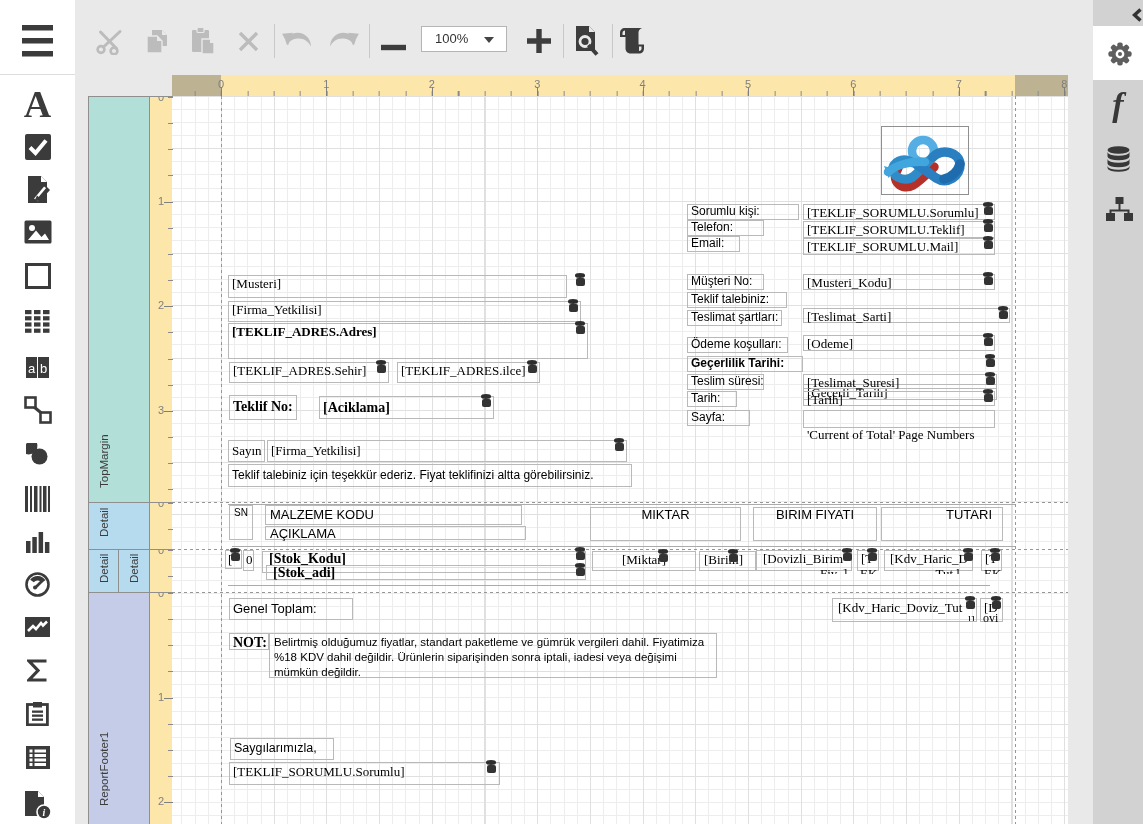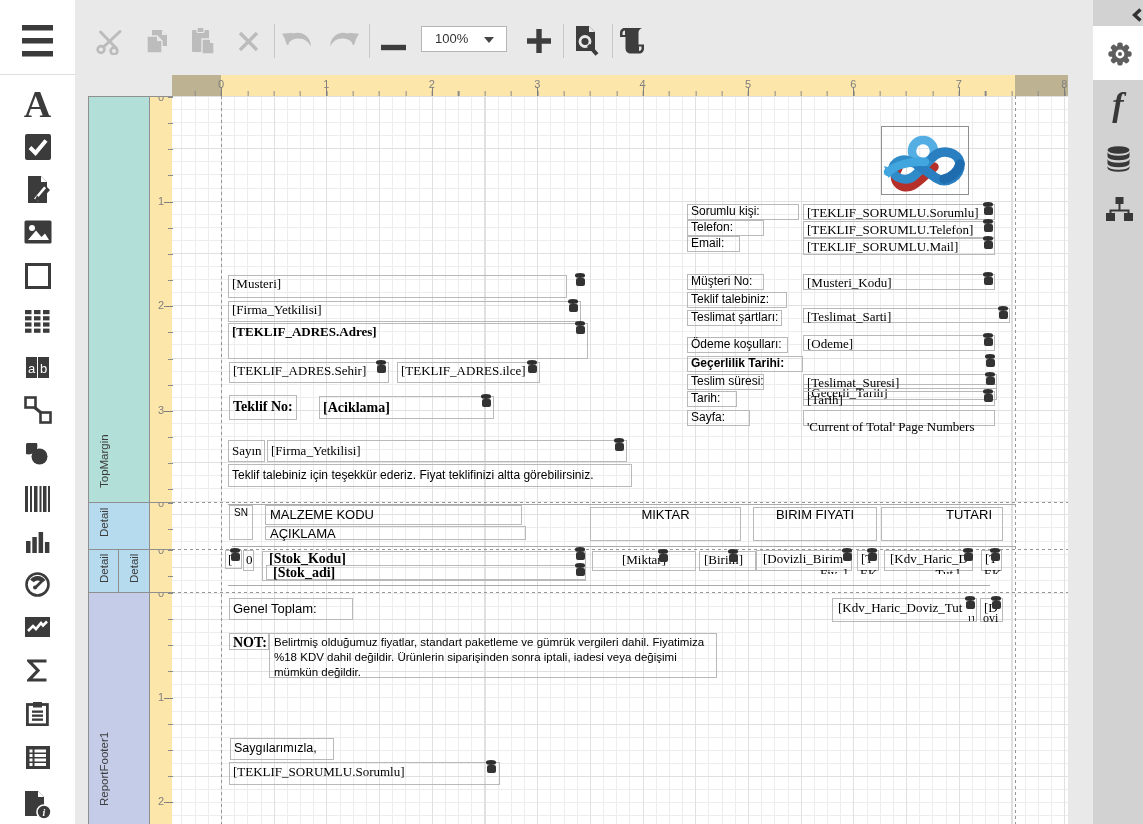--- a/index.html
+++ b/index.html
@@ -101,47 +101,47 @@
 <div class="bx sans" style="left:515px;top:178px;width:77px;height:16px;padding-top:0;">Müşteri No:</div>
 <div class="bx sans" style="left:515px;top:196px;width:100px;height:16px;padding-top:0;">Teklif talebiniz:</div>
 <div class="bx sans" style="left:515px;top:214px;width:95px;height:16px;padding-top:0;">Teslimat şartları:</div>
 <div class="bx sans" style="left:515px;top:241px;width:101px;height:16px;padding-top:0;">Ödeme koşulları:</div>
 <div class="bx sans" style="left:515px;top:260px;width:116px;height:16px;padding-top:0;font-weight:bold;">Geçerlilik Tarihi:</div>
 <div class="bx sans" style="left:515px;top:278px;width:77px;height:16px;padding-top:0;">Teslim süresi:</div>
 <div class="bx sans" style="left:515px;top:295px;width:50px;height:16px;padding-top:0;">Tarih:</div>
 <div class="bx sans" style="left:515px;top:314px;width:63px;height:16px;padding-top:0;">Sayfa:</div>
 <div class="bx" style="left:631px;top:108px;width:192px;height:16px;padding-top:0;line-height:15px;">[TEKLIF_SORUMLU.Sorumlu]</div>
 <i class="cy" style="left:811px;top:106px"></i>
-<div class="bx" style="left:631px;top:125px;width:192px;height:17px;padding-top:0;line-height:15px;">[TEKLIF_SORUMLU.Telefon]</div>
+<div class="bx" style="left:631px;top:125px;width:192px;height:17px;padding-top:0;line-height:15px;">[TEKLIF_SORUMLU.Teklif]</div>
 <i class="cy" style="left:811px;top:123px"></i>
 <div class="bx" style="left:631px;top:142px;width:192px;height:17px;padding-top:0;line-height:15px;">[TEKLIF_SORUMLU.Mail]</div>
 <i class="cy" style="left:811px;top:140px"></i>
 <div class="bx" style="left:631px;top:178px;width:192px;height:16px;padding-top:0;line-height:15px;">[Musteri_Kodu]</div>
 <i class="cy" style="left:811px;top:176px"></i>
 <div class="bx" style="left:631px;top:212px;width:207px;height:15px;padding-top:0;line-height:15px;">[Teslimat_Sarti]</div>
 <i class="cy" style="left:826px;top:210px"></i>
 <div class="bx" style="left:631px;top:239px;width:192px;height:16px;padding-top:0;line-height:15px;">[Odeme]</div>
 <i class="cy" style="left:811px;top:237px"></i>
 <div class="bx" style="left:631px;top:260px;width:194px;height:16px;padding-top:0;line-height:15px;margin-top:28px;">[Geçerli_Tarih]</div>
 <i class="cy" style="left:813px;top:258px"></i>
 <div class="bx" style="left:631px;top:278px;width:194px;height:15px;padding-top:0;line-height:15px;">[Teslimat_Suresi]</div>
 <i class="cy" style="left:813px;top:276px"></i>
 <div class="bx" style="left:631px;top:295px;width:192px;height:15px;padding-top:0;line-height:15px;">[Tarih]</div>
 <i class="cy" style="left:811px;top:293px"></i>
-<div class="bx" style="left:631px;top:314px;width:192px;height:16px;padding-top:8px;line-height:15px;">'Current of Total' Page Numbers</div>
+<div class="bx" style="left:631px;top:314px;width:192px;height:16px;padding-top:16px;line-height:15px;">'Current of Total' Page Numbers</div>
 <div class="bx sans" style="left:57px;top:409px;width:24px;height:35px;font-size:10px;padding:1px 0 0 4px;">SN</div>
 <div class="bx sans" style="left:93px;top:409px;width:257px;height:20px;font-size:13px;padding:2px 0 0 4px;">MALZEME KODU</div>
 <div class="bx sans" style="left:93px;top:430px;width:261px;height:14px;font-size:13px;padding:0 0 0 4px;line-height:14px;">AÇIKLAMA</div>
 <div class="bx sans" style="left:418px;top:411px;width:151px;height:34px;font-size:13px;text-align:center;padding:0;">MIKTAR</div>
 <div class="bx sans" style="left:581px;top:411px;width:124px;height:34px;font-size:13px;text-align:center;padding:0;">BIRIM FIYATI</div>
 <div class="bx sans" style="left:709px;top:411px;width:122px;height:34px;font-size:13px;text-align:right;padding:0 10px 0 0;">TUTARI</div>
 <div class="bx" style="left:53px;top:454px;width:17px;height:19px;padding:2px 0 0 2px;">[</div>
 <i class="cy" style="left:58px;top:452px;width:11px;height:14px"></i>
 <div class="bx" style="left:71px;top:454px;width:11px;height:21px;padding:2px 0 0 2px;">0</div>
-<div class="bx b" style="left:90px;top:455px;width:324px;height:30px;padding:0 0 0 6px;line-height:13px;">[Stok_Kodu]</div>
+<div class="bx b" style="left:90px;top:455px;width:324px;height:22px;padding:0 0 0 6px;line-height:13px;">[Stok_Kodu]</div>
 <i class="cy" style="left:403px;top:451px"></i>
 <div class="bx b" style="left:94px;top:469px;width:320px;height:15px;padding:0 0 0 6px;line-height:14px;">[Stok_adi]</div>
 <i class="cy" style="left:403px;top:467px"></i>
 <div class="bx" style="left:420px;top:455px;width:104px;height:20px;text-align:center;padding:1px 0 0 0;">[Miktar]</div>
 <i class="cy" style="left:486px;top:453px"></i>
 <div class="bx" style="left:527px;top:455px;width:57px;height:20px;padding:1px 0 0 4px;">[Birim]</div>
 <i class="cy" style="left:556px;top:453px"></i>
 <div class="bx" style="left:584px;top:454px;width:96px;height:21px;padding:1px 0 0 6px;overflow:hidden;">[Dovizli_Birim</div>
 <i class="cy" style="left:670px;top:452px"></i>
 <div class="frag" style="left:648px;top:470px;height:8px;overflow:hidden">Fiy..]</div>

